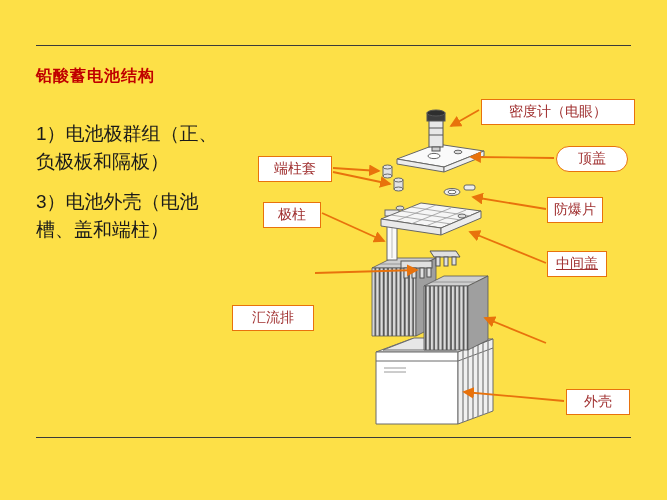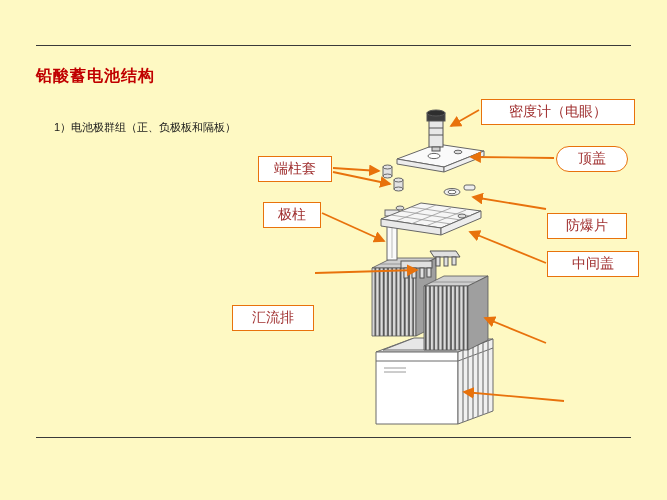--- a/index.html
+++ b/index.html
@@ -1,20 +1,20 @@
 <!DOCTYPE html>
 <html><head>
 <meta charset="utf-8">
 <style>
   html, body { margin: 0; padding: 0; background: #ffffff; }
   .slide {
     position: relative;
     width: 667px;
     height: 500px;
-    background: #fef9c3;
+    background: #fde047;
     overflow: hidden;
     font-family: "Liberation Sans", "DejaVu Sans", sans-serif;
   }
   .rule {
     position: absolute;
     left: 36px;
     width: 595px;
     height: 0;
     border-top: 1.5px solid #3a3a3a;
   }
@@ -28,23 +28,22 @@
     font-weight: bold;
     color: #C00000;
     letter-spacing: 1px;
   }
   .bullets {
     position: absolute;
     left: 36px;
     top: 120px;
     width: 200px;
     color: #1a1a1a;
-    font-size: 11px;
+    font-size: 19px;
     line-height: 1.45;
-    text-align: right;
   }
   .bullets p { margin: 0 0 13px 0; }
   .callout {
     position: absolute;
     box-sizing: border-box;
     height: 26px;
     border: 1.6px solid #E8720C;
     background: #ffffff;
     color: #A03030;
     font-size: 14px;
@@ -59,20 +58,21 @@
 
 <div class="slide">
 
   <div class="rule top"></div>
   <div class="rule bottom"></div>
 
   <div class="title">铅酸蓄电池结构</div>
 
   <div class="bullets">
     <p>1）电池极群组（正、负极板和隔板）</p>
+    <p>3）电池外壳（电池槽、盖和端柱）</p>
   </div>
 
   <svg class="overlay" width="667" height="500" viewBox="0 0 667 500">
     <defs>
       <marker id="ah" viewBox="0 0 10 10" refX="8.5" refY="5" markerWidth="6.5" markerHeight="6.5" orient="auto">
         <path d="M0,0 L10,5 L0,10 Z" fill="#E8720C"></path>
       </marker>
       <pattern id="vstripes" width="4.2" height="6" patternUnits="userSpaceOnUse">
         <rect width="4.2" height="6" fill="#dcdcdc"></rect>
         <rect x="0.6" width="1.8" height="6" fill="#555555"></rect>
@@ -185,18 +185,19 @@
       <line x1="546" y1="263" x2="470" y2="232" marker-end="url(#ah)"></line>
       <line x1="315" y1="273" x2="417" y2="270" marker-end="url(#ah)"></line>
       <line x1="546" y1="343" x2="485" y2="318" marker-end="url(#ah)"></line>
       <line x1="564" y1="401" x2="464" y2="392" marker-end="url(#ah)"></line>
     </g>
   </svg>
 
   <div class="callout" style="left:481px; top:99px;  width:154px;">密度计（电眼）</div>
   <div class="callout" style="left:556px; top:146px; width:72px;border-radius:13px;">顶盖</div>
   <div class="callout" style="left:258px; top:156px; width:74px;">端柱套</div>
-  <div class="callout" style="left:547px; top:197px; width:80px;margin-top:16px;">防爆片</div>
+  <div class="callout" style="left:547px; top:197px; width:56px;">防爆片</div>
   <div class="callout" style="left:263px; top:202px; width:58px;">极柱</div>
-  <div class="callout" style="left:547px; top:251px; width:92px;">中间盖</div>
+  <div class="callout" style="left:547px; top:251px; width:60px;text-decoration:underline;">中间盖</div>
   <div class="callout" style="left:232px; top:261px; width:82px;margin-top:44px;">汇流排</div>
+  <div class="callout" style="left:566px; top:389px; width:64px;">外壳</div>
 
 </div>
 
 </body></html>

